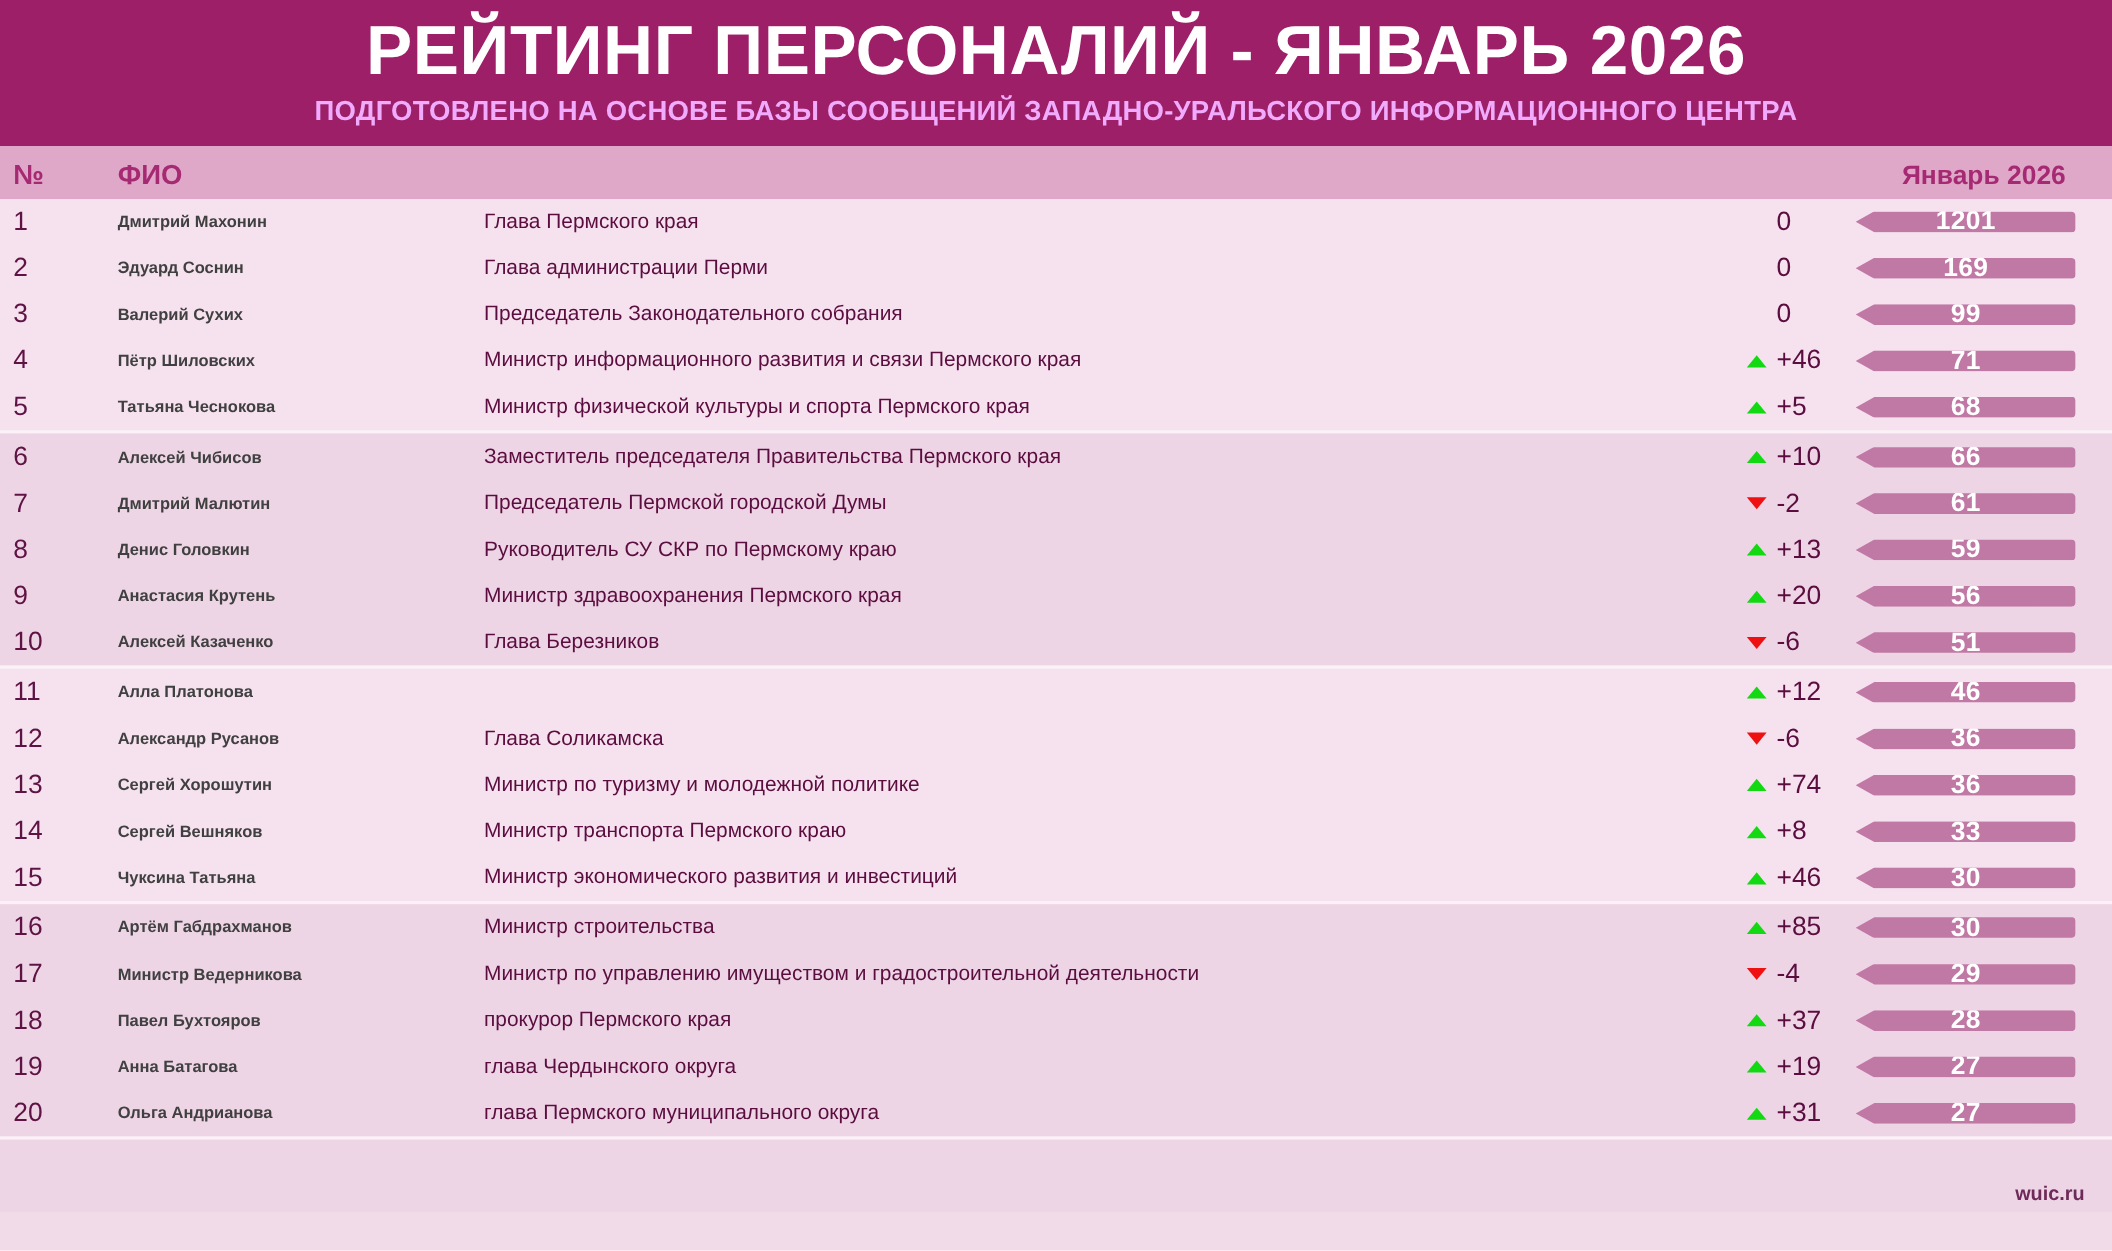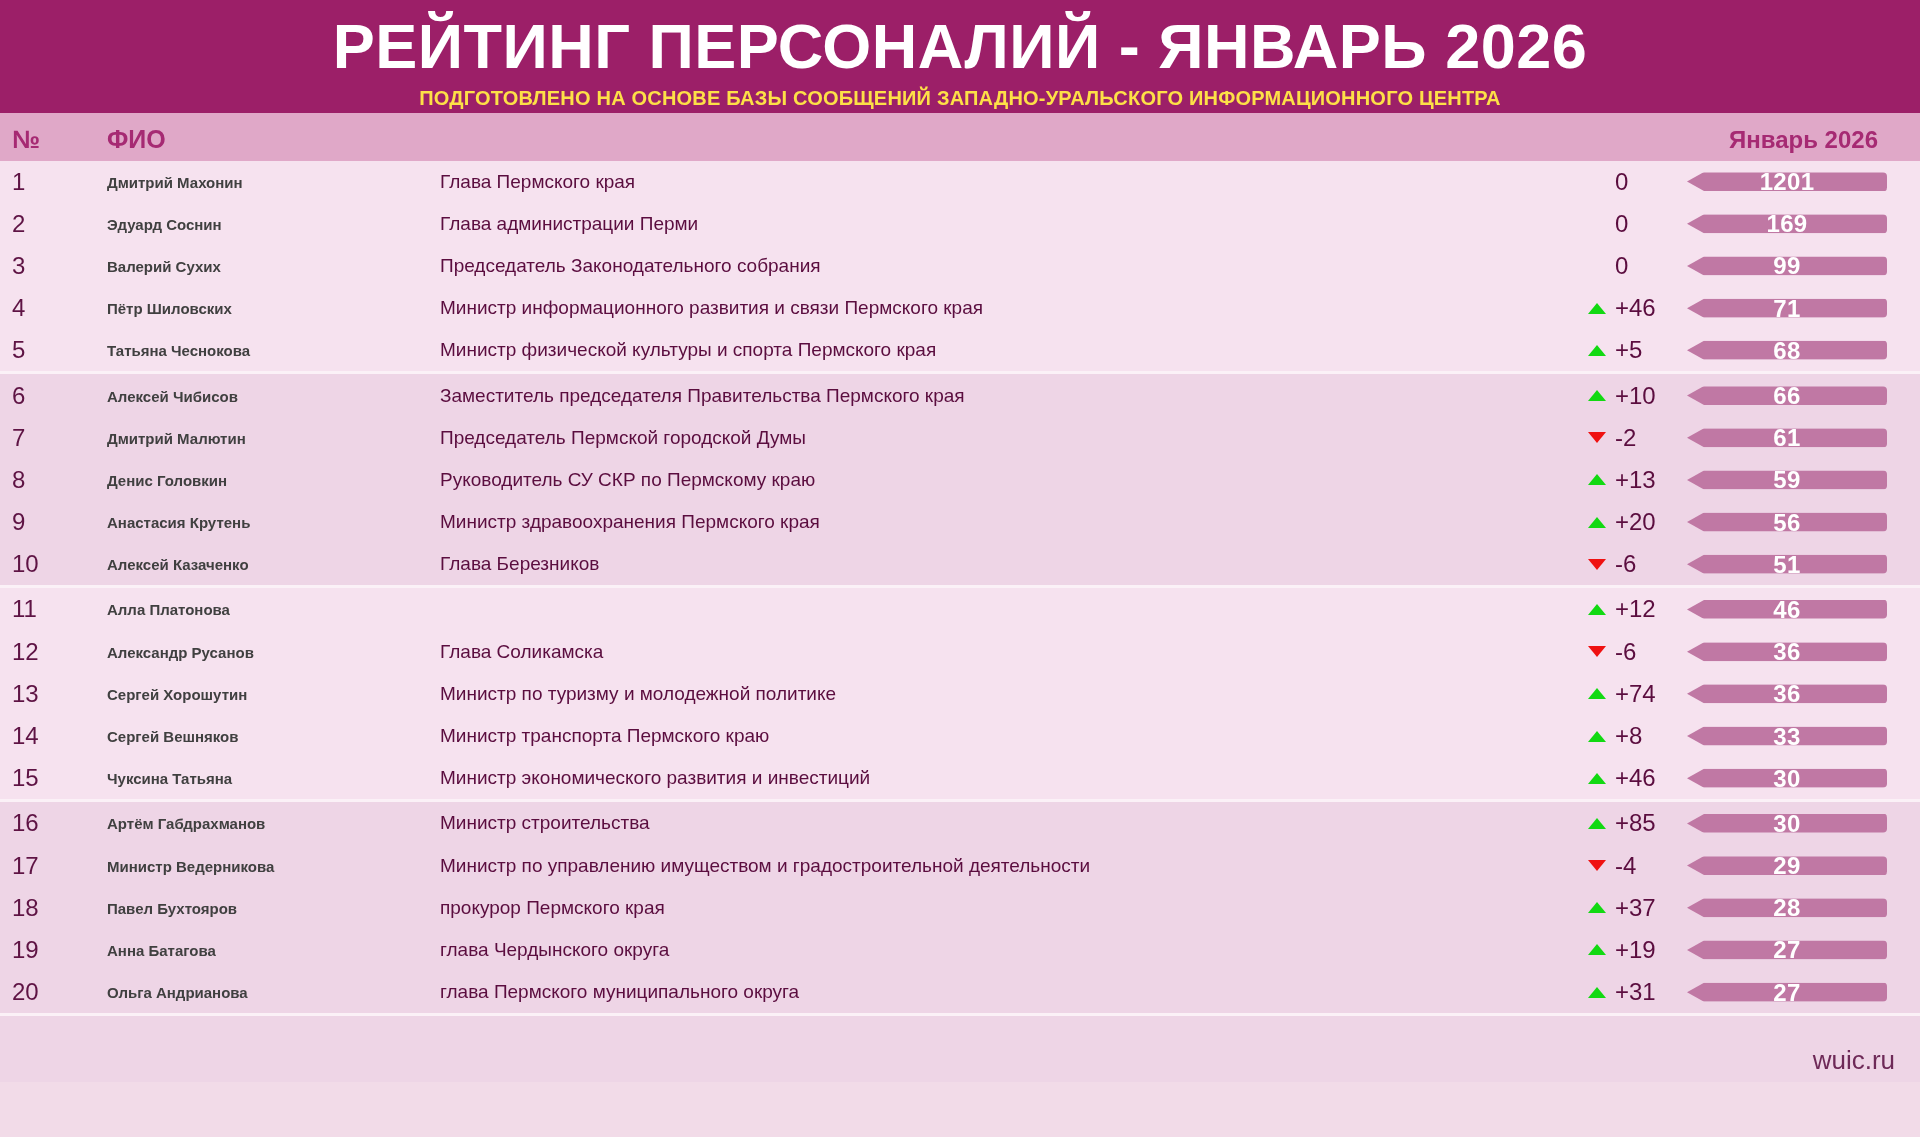--- a/index.html
+++ b/index.html
@@ -13,35 +13,35 @@
   #page {
     position:relative;
     width:1920px; height:1137px;
     background:#f2dbe8;
   }
 
   
   .banner {
     width:1920px;
     background:#9c1f68;
-    padding:14px 0 3px 0;
+    padding:14px 0 17px 0;
     text-align:center;
   }
   .banner-title {
     color:#ffffff;
     font-size:63px;
     font-weight:bold;
     line-height:1.04;
     letter-spacing:0.5px;
     white-space:nowrap;
     font-family:"Liberation Sans", sans-serif;
   }
   .banner-sub {
-    color:#fde047;
-    font-size:20px;
+    color:#f0abfc;
+    font-size:25px;
     font-weight:bold;
     letter-spacing:0.2px;
     margin-top:7px;
     white-space:nowrap;
   }
 
   
   .colhead {
     position:relative;
     width:1920px;
@@ -128,21 +128,21 @@
   
   .footer {
     position:relative;
     width:1920px;
     height:69px;
     background:#eed5e6;
     border-top:3px solid #fbf1f7;
   }
   .footer .wm {
     position:absolute; right:25px; bottom:6px;
-    color:#6e2a58; font-size:26px; font-weight:normal;
+    color:#6e2a58; font-size:18px; font-weight:bold;
   }
 </style>
 </head>
 <body>
 
 <div id="page">
 
   <div class="banner">
     <div class="banner-title">РЕЙТИНГ ПЕРСОНАЛИЙ - ЯНВАРЬ 2026</div>
     <div class="banner-sub">ПОДГОТОВЛЕНО НА ОСНОВЕ БАЗЫ СООБЩЕНИЙ ЗАПАДНО-УРАЛЬСКОГО ИНФОРМАЦИОННОГО ЦЕНТРА</div>

